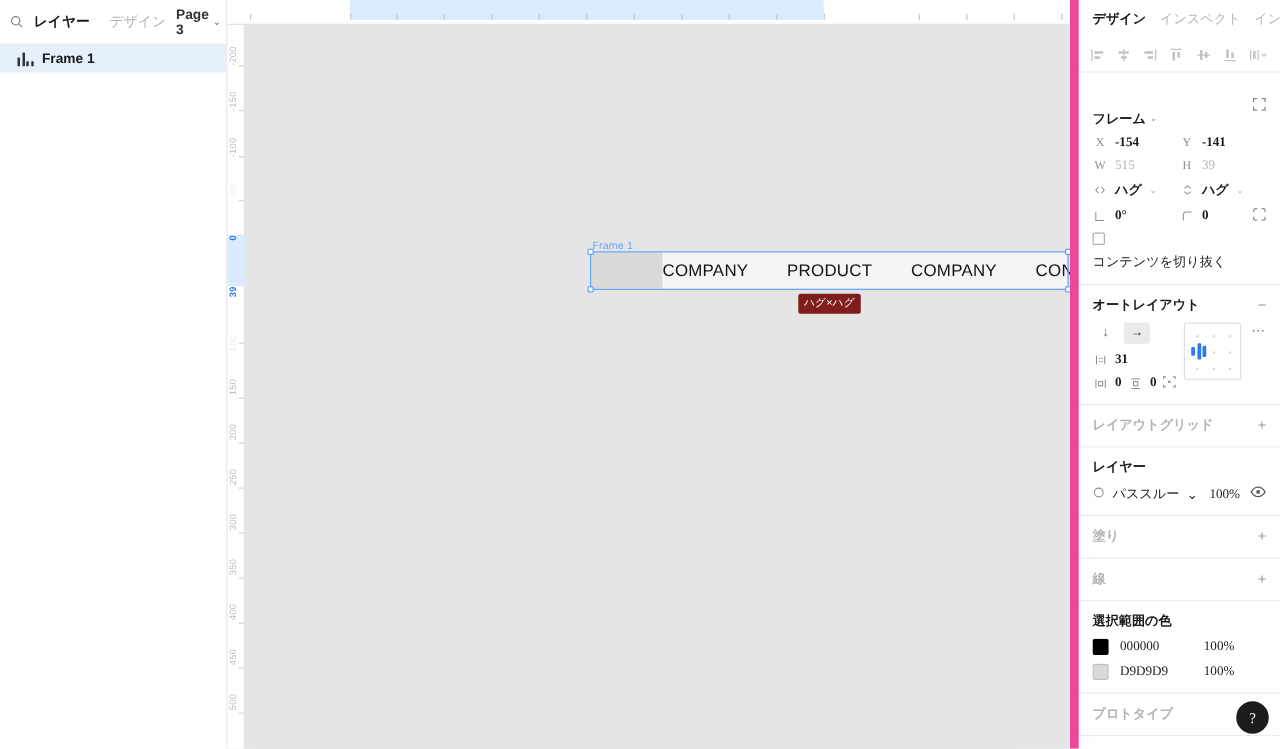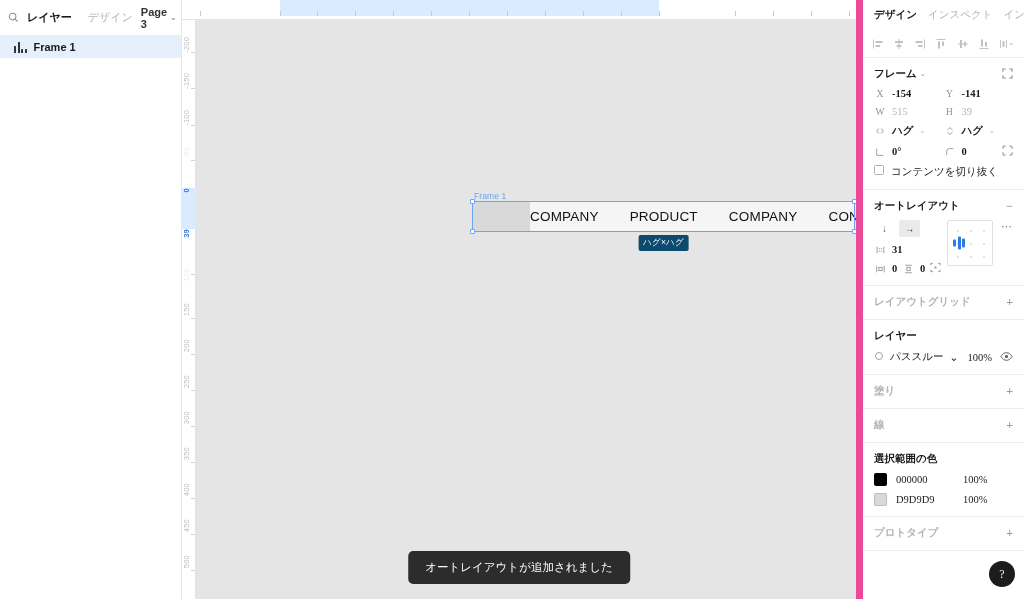--- a/index.html
+++ b/index.html
@@ -95,21 +95,21 @@
   .handle {
     position: absolute; width: 5px; height: 5px; background: #fff;
     border: 1px solid #6aa5f4; border-radius: 1px;
   }
   .h-tl { left: -3px; top: -3px; }
   .h-tr { right: -3px; top: -3px; }
   .h-bl { left: -3px; bottom: -3px; }
   .h-br { right: -3px; bottom: -3px; }
   .hug-badge {
     position: absolute; left: 50%; transform: translateX(-50%); top: 33px;
-    background: #0c4a6e; color: #fff; font-size: 8.5px; padding: 2px 5px;
+    background: #7f1d1d; color: #fff; font-size: 8.5px; padding: 2px 5px;
     border-radius: 2px; white-space: nowrap; letter-spacing: .2px;
   }
   .toast {
     position: absolute; left: 50%; transform: translateX(-50%); bottom: 15px;
     background: #2c2c2c; color: #fff; font-size: 11.5px; padding: 9px 17px;
     border-radius: 5px; white-space: nowrap; z-index: 20;
   }
 
   
   .right-panel {
@@ -127,32 +127,32 @@
     padding: 0 9px; border-bottom: 1px solid #ececec;
   }
   .align-bar .ai { color: #c2c2c2; display:flex; align-items:center; }
   .sec { border-bottom: 1px solid #ececec; padding: 9px 11px 10px 11px; }
   .sec-head {
     display: flex; align-items: center; justify-content: space-between;
     font-size: 10.5px; font-weight: bold; color: #1a1a1a; margin-bottom: 7px;
   }
   .sec-head.muted { color: #b3b3b3; font-weight: bold; margin-bottom: 0; }
   .sec-head .chev { font-size: 7px; color: #8a8a8a; font-weight: normal; margin-left: 3px; }
-  .sec-head .ttl { display: flex; align-items: center; }
+  .sec-head .ttl { display: flex; align-items: center; margin-top: 21px; }
   .icon-btn { color: #9a9a9a; font-size: 12px; line-height: 1; cursor: default; }
   .row { display: flex; align-items: center; margin-bottom: 7px; }
   .fld {
     display: flex; align-items: center; gap: 6px; width: 50%;
     font-size: 10.5px; color: #1a1a1a;
   }
   .fld .lbl { color: #8f8f8f; width: 12px; font-size: 9.5px; display:flex; justify-content:center; }
   .fld .val { font-weight: bold; }
   .fld.dim .val { color: #b5b5b5; font-weight: normal; }
   .fld .chev { font-size: 7px; color: #a9a9a9; }
-  .chk-row { display: flex; align-items: flex-start; gap: 7px; font-size: 10.5px; color: #1a1a1a; }
+  .chk-row { display: flex; align-items: flex-start; gap: 7px; font-size: 10.5px; color: #1a1a1a; flex-direction: column; }
   .chk {
     width: 10px; height: 10px; border: 1px solid #b0b0b0; border-radius: 1.5px; background:#fff;
   }
   
   .al-body { display: flex; gap: 6px; align-items: flex-start; }
   .al-left { flex: 1; }
   .dir-row { display: flex; gap: 4px; margin-bottom: 7px; align-items: center; }
   .dir-btn {
     width: 21px; height: 17px; display: flex; align-items: center; justify-content: center;
     font-size: 10px; color: #5b5b5b; border-radius: 2px;
@@ -287,21 +287,20 @@
       <span class="rl-label" style="top:447px">350</span>
         <span class="rl-tick" style="top:462px"></span>
       <span class="rl-label" style="top:483px">400</span>
         <span class="rl-tick" style="top:498px"></span>
       <span class="rl-label" style="top:519px">450</span>
         <span class="rl-tick" style="top:534px"></span>
       <span class="rl-label" style="top:555px">500</span>
         <span class="rl-tick" style="top:570px"></span>
     </div>
 
-    <div class="toast">オートレイアウトが追加されました</div>
   </div>
 
   <div class="right-panel">
     <div class="r-tabs">
       <span class="t active">デザイン</span>
       <span class="t">インスペクト</span>
       <span class="t">インスペクト</span>
     </div>
 
     <div class="align-bar">

